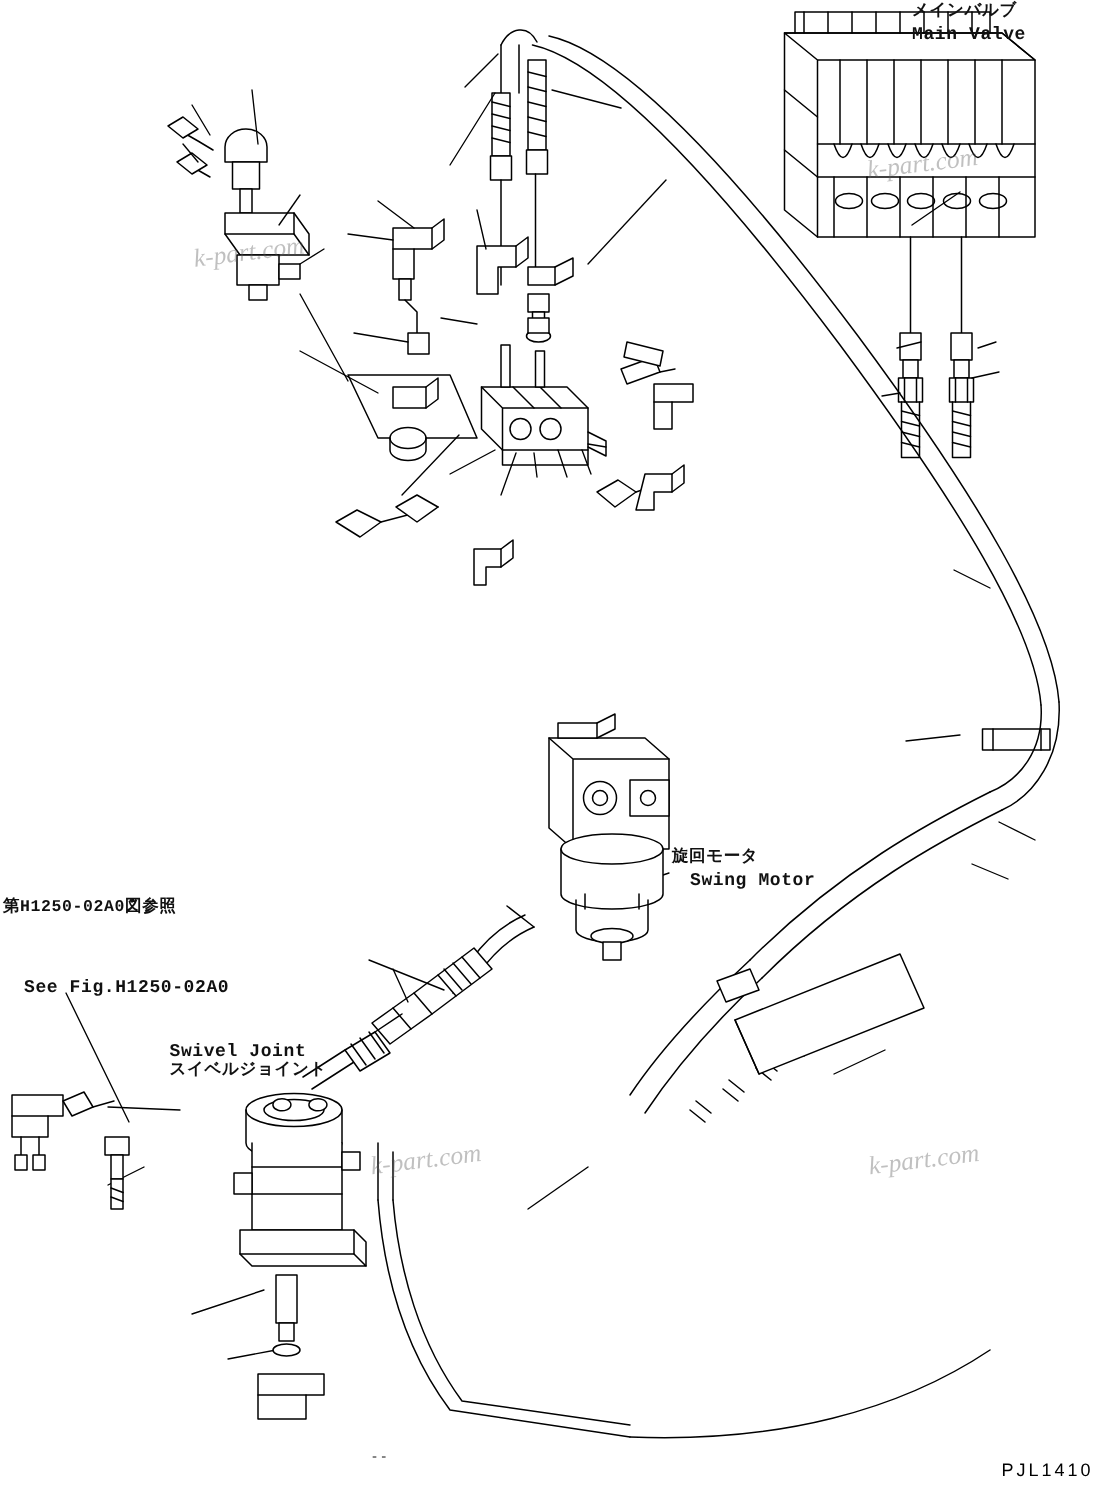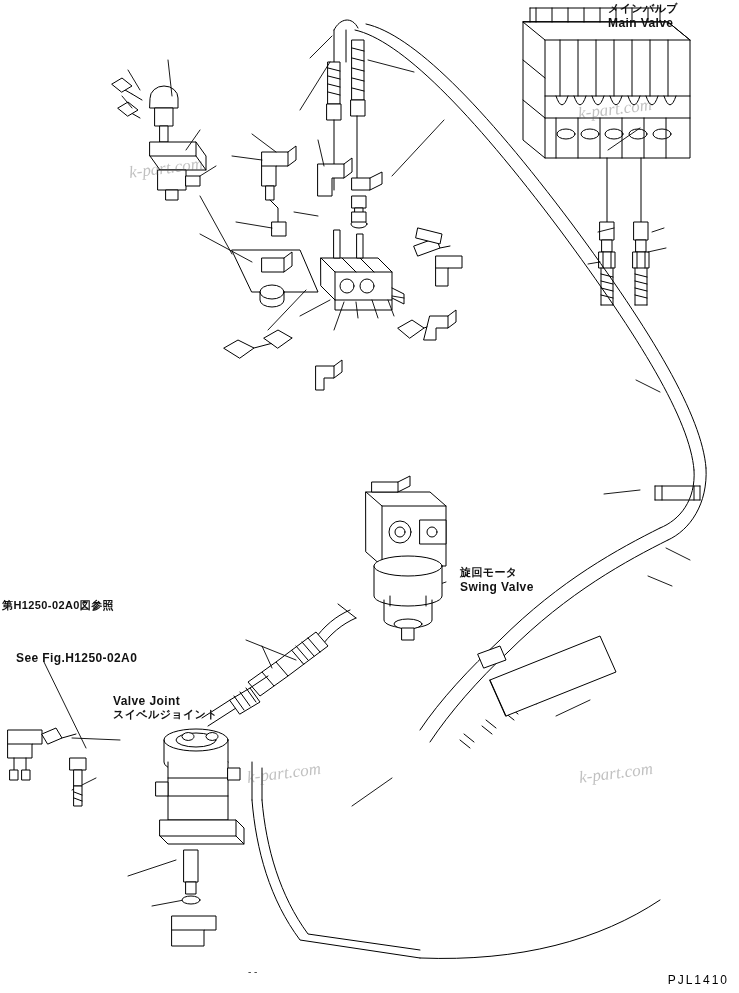--- a/index.html
+++ b/index.html
@@ -17,21 +17,21 @@
   #art{
     position:absolute;
     left:0; top:0;
     width:739px;
     height:993px;
   }
   .lbl{
     position:absolute;
     white-space:pre;
     line-height:1.15;
-    font-family:Liberation Sans, sans-serif;
+    font-family:Liberation Mono, monospace;
     color:#111;
     letter-spacing:0.4px;
   }
   .lbl.jp{ font-size:11px; }
   .lbl.en{ font-size:12px; }
   .lbl.b{ font-weight:bold; }
   .wm{
     position:absolute;
     color:rgba(90,90,90,0.38);
     font-size:17px;
@@ -354,25 +354,25 @@
         <path d="M418 228 L442 234 L440 244 L416 238 Z" fill="#fff"></path>
         <path d="M478 654 L500 646 L506 660 L484 668 Z" fill="#fff"></path>
       </g>
 
     </g>
   </svg>
 
   <div class="lbl jp b" style="left:608px; top:2px;">メインバルブ</div>
   <div class="lbl en b" style="left:608px; top:17px;text-align:center;">Main Valve</div>
 
-  <div class="lbl jp b" style="left:460px; top:566px;">旋回モータ</div>
-  <div class="lbl en b" style="left:460px; top:581px;">Swing Valve</div>
+  <div class="lbl jp b" style="left:448px; top:566px;">旋回モータ</div>
+  <div class="lbl en b" style="left:460px; top:581px;">Swing Motor</div>
 
   <div class="lbl jp b" style="left:113px; top:708px;">スイベルジョイント</div>
-  <div class="lbl en b" style="left:113px; top:695px;">Valve Joint</div>
+  <div class="lbl en b" style="left:113px; top:695px;">Swivel Joint</div>
 
   <div class="lbl jp b" style="left:2px; top:599px;">第H1250-02A0図参照</div>
   <div class="lbl en b" style="left:16px; top:652px;">See Fig.H1250-02A0</div>
 
   <div class="wm" style="left:128px; top:163px;">k-part.com</div>
   <div class="wm" style="left:577px; top:104px;">k-part.com</div>
   <div class="wm" style="left:246px; top:768px;">k-part.com</div>
   <div class="wm" style="left:578px; top:768px;">k-part.com</div>
 
   <div class="ftnote">- -</div>

